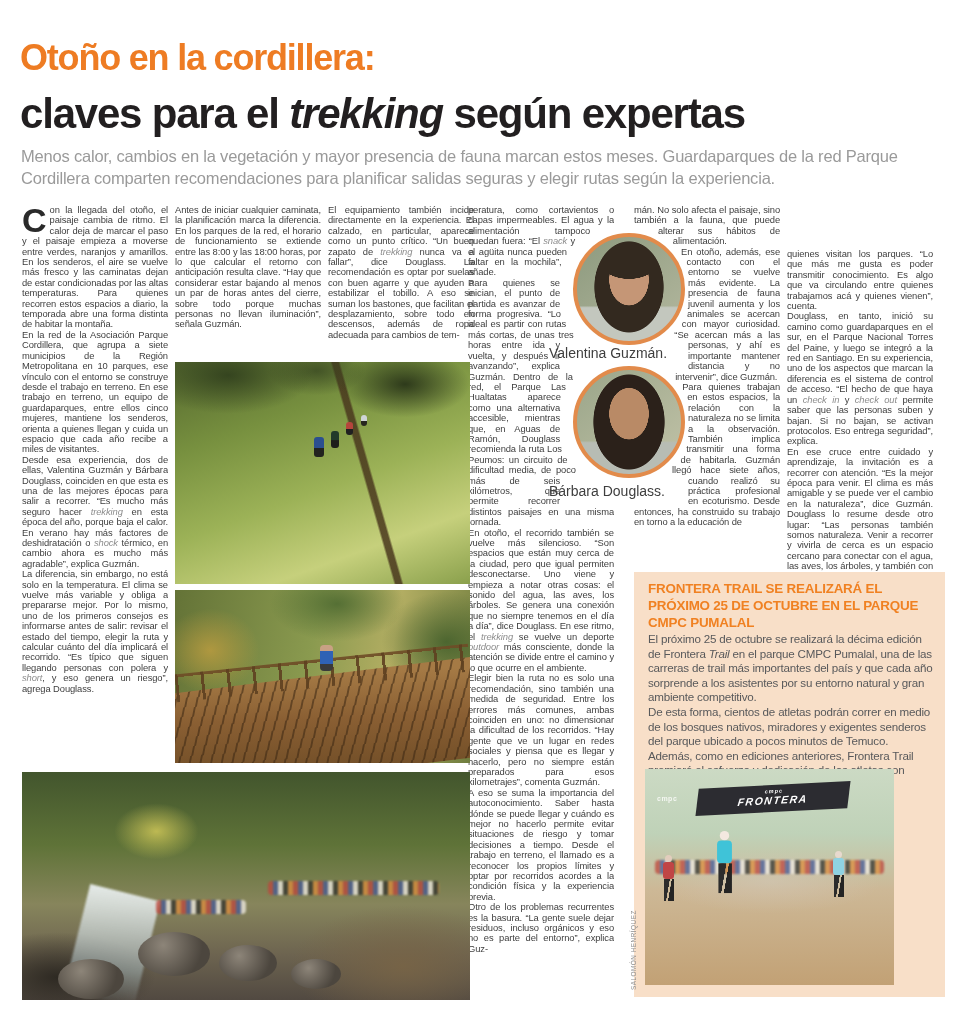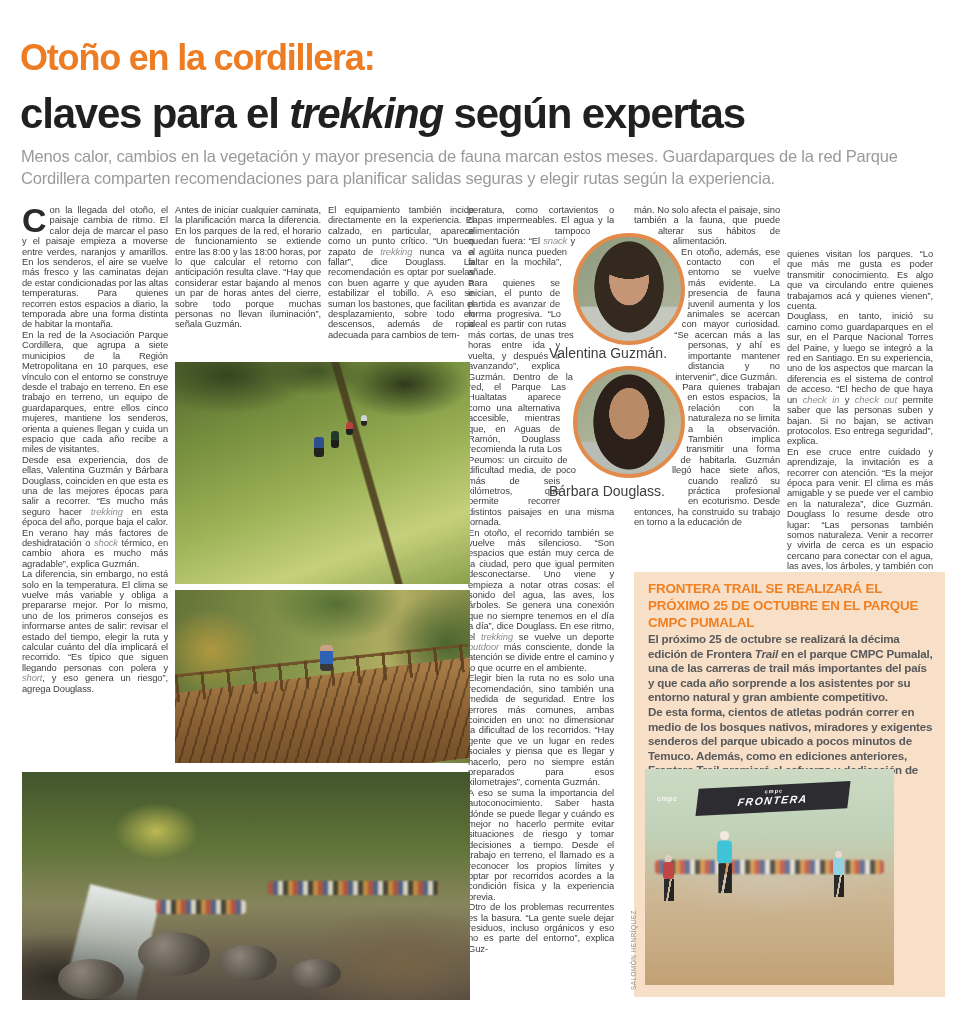--- a/index.html
+++ b/index.html
@@ -134,21 +134,21 @@
     position:absolute;left:634px;top:572px;width:311px;height:425px;
     background:#f8dfc8;
   }
   .fbox-title{
     position:absolute;left:14px;top:8px;width:282px;
     font-size:13.4px;line-height:17px;font-weight:bold;color:#f08122;
     letter-spacing:-.2px;
   }
   .fbox-body{position:absolute;left:14px;top:60px;width:286px;}
   .fbox-body p{
-    margin:0;font-size:11.6px;line-height:14.6px;font-weight:bold;color:#58595b;
+    margin:0;font-size:11.6px;line-height:14.6px;font-weight:normal;color:#58595b;
     letter-spacing:-.2px;
   }
   .fbox-body em{font-style:italic;color:#58595b;}
   .photo-runners{
     left:645px;top:769px;width:249px;height:216px;
     background:
       radial-gradient(140px 40px at 50% 52%, rgba(210,200,185,.55), rgba(0,0,0,0) 80%),
       linear-gradient(180deg,#ccdac4 0%,#bfd2b8 30%,#cdb896 56%,#c2a175 100%);
   }
   .arch-banner{

